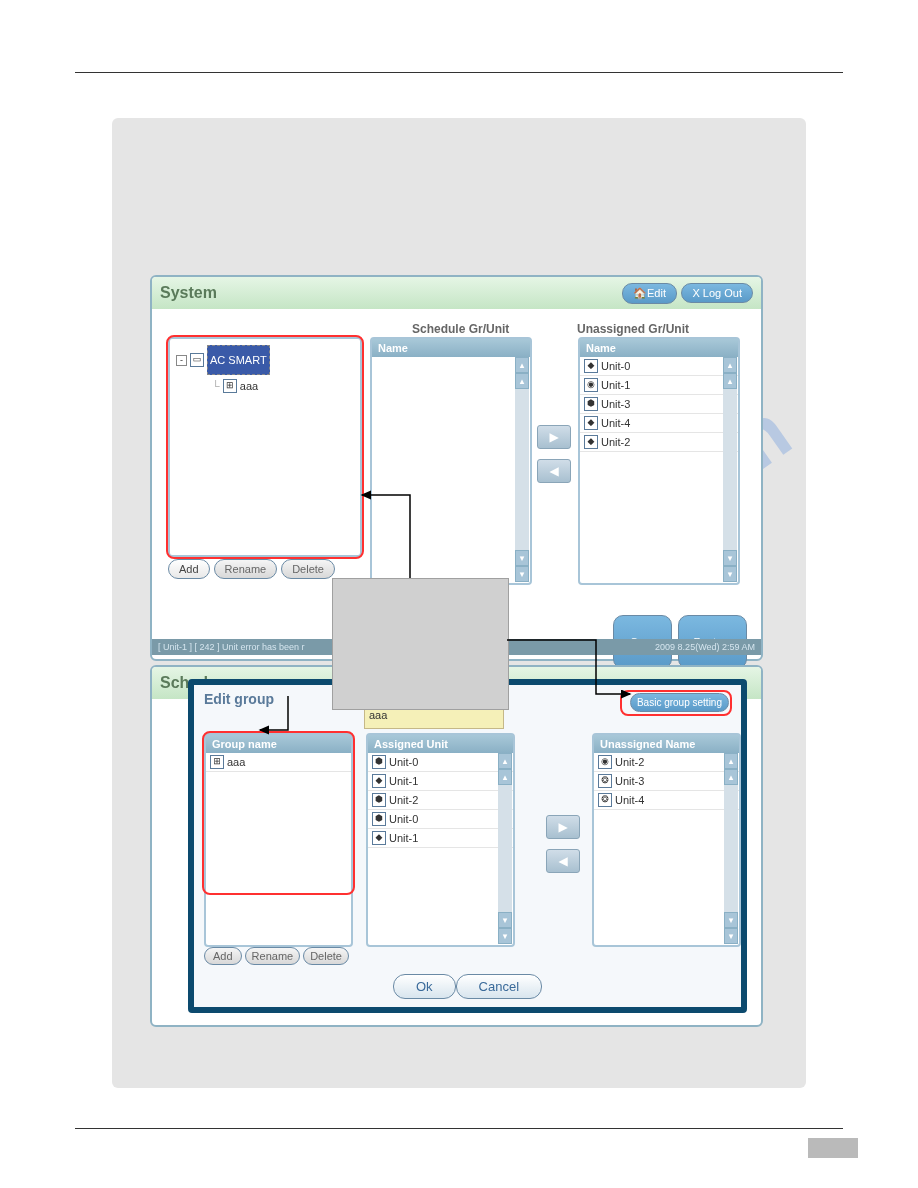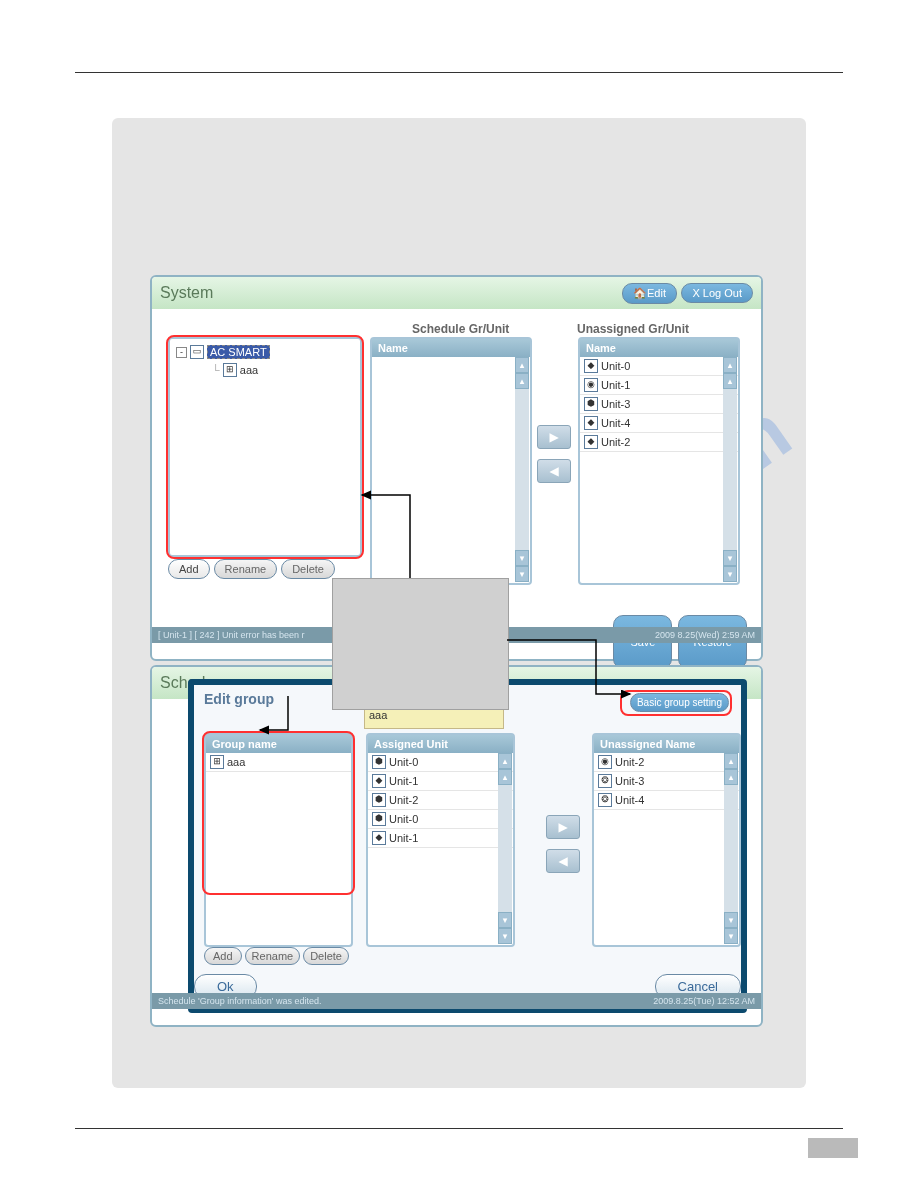--- a/index.html
+++ b/index.html
@@ -1,36 +1,36 @@
 <!DOCTYPE html>
 <html><head>
 <meta charset="utf-8">
 <style>
 body{margin:0;font-family:Arial,sans-serif;background:#fff;color:#333}
 .page{width:918px;height:1188px;position:relative;margin:0 auto}
 .hr{border-top:1.5px solid #333;position:absolute;left:75px;right:75px}
 .gray-box{position:absolute;background:#e5e5e5;border-radius:6px}
 .win{position:absolute;background:#fff;border:2px solid #8fb3c4;border-radius:6px}
 .titlebar{background:linear-gradient(to bottom,#e5f5e5,#c5e5c5);height:32px;border-radius:4px 4px 0 0;display:flex;align-items:center;padding:0 8px;justify-content:space-between}
-.title{font-weight:normal;color:#5a7a5a;font-size:16px}
+.title{font-weight:bold;color:#5a7a5a;font-size:16px}
 .btn{display:inline-flex;align-items:center;justify-content:center;border-radius:10px;font-size:11px;padding:3px 10px;cursor:pointer;border:1px solid #6a8aa5}
 .btn-blue{background:linear-gradient(to bottom,#7bb8e0,#5a9ac8);color:#fff}
 .btn-gray{background:linear-gradient(to bottom,#f5f5f5,#d8d8d8);color:#666}
 .panel{position:absolute;border:2px solid #a8c5d8;border-radius:4px;background:#fff}
 .panel-hdr{background:linear-gradient(to bottom,#a8c8d8,#8ab0c5);color:#fff;font-size:11px;font-weight:bold;padding:3px 6px}
 .lbl{font-size:12px;color:#666;font-weight:bold}
 .redbox{position:absolute;border:2px solid #ff3030;border-radius:8px;pointer-events:none}
 .row{font-size:11px;padding:2px 4px;border-bottom:1px solid #e5e5e5;display:flex;align-items:center;gap:3px}
 .scroll{position:absolute;right:1px;top:18px;bottom:1px;width:14px;background:#d5e0e8;display:flex;flex-direction:column;justify-content:space-between}
 .sbtn{height:14px;background:#a8c5d8;border:1px solid #8ab0c5;display:flex;align-items:center;justify-content:center;color:#fff;font-size:9px}
 .arrow-btn{width:32px;height:22px;background:linear-gradient(to bottom,#d0dde8,#a8c0d0);border:1px solid #8aa5b8;border-radius:3px;display:flex;align-items:center;justify-content:center;color:#fff;font-size:12px}
-.statusbar{position:absolute;bottom:16px;left:0;right:0;height:16px;background:#7a9aa8;color:#d5e5ee;font-size:9px;padding:0 6px;display:flex;align-items:center;justify-content:space-between}
+.statusbar{position:absolute;bottom:4px;left:0;right:0;height:16px;background:#7a9aa8;color:#d5e5ee;font-size:9px;padding:0 6px;display:flex;align-items:center;justify-content:space-between}
 .icon{display:inline-block;width:12px;height:12px;background:#fff;border:1px solid #5a7a9a;font-size:9px;text-align:center;line-height:10px}
 .tree-item{font-size:11px;padding:2px;display:flex;align-items:center;gap:3px}
-.sel{background:#3a5aa8;color:#fff;padding:0 2px}
+.sel{background:#3a5aa8;color:#fff;padding:8px 2px}
 .dotted{border:1px dashed #888}
 .pillbtn{border-radius:12px;padding:4px 22px;font-size:13px;border:1.5px solid #6a8aa5}
 .callout{position:absolute;background:#d0d0d0;border:1.5px solid #a0a0a0}
 svg.connector{position:absolute;pointer-events:none}
 .watermark{position:absolute;font-size:80px;color:rgba(100,150,220,0.35);font-weight:bold;transform:rotate(-35deg);pointer-events:none;font-family:Arial}
 </style>
 </head>
 <body>
 
 <div class="page">
@@ -212,30 +212,26 @@
           </div>
       <div class="scroll">
             <div class="sbtn">▴</div>
             <div class="sbtn">▴</div>
             <div style="flex:1"></div>
             <div class="sbtn">▾</div>
             <div class="sbtn">▾</div>
           </div>
     </div>
 
-    <div style="position:absolute;left:0;right:0;bottom:8px;display:flex;justify-content:space-between;">
+    <div style="position:absolute;left:0;right:0;bottom:8px;display:flex;justify-content:center;">
       <span class="btn btn-gray pillbtn" style="background:linear-gradient(to bottom,#fff,#d8e5ee);color:#3a6a9a">Ok</span>
       <span class="btn btn-gray pillbtn" style="background:linear-gradient(to bottom,#fff,#d8e5ee);color:#3a6a9a">Cancel</span>
     </div>
   </div>
 
-  <div class="statusbar">
-    <span>Schedule    'Group information' was edited.</span>
-        <span>2009.8.25(Tue)   12:52 AM</span>
-  </div>
 </div>
 
 <div class="callout" style="left:332px;top:578px;width:175px;height:130px"></div>
 
 <svg class="connector" style="left:0;top:0" width="918" height="1188">
   <defs>
         <marker id="ah" markerWidth="8" markerHeight="8" refX="6" refY="3" orient="auto">
           <path d="M0,0 L7,3 L0,6 Z" fill="#000"></path>
         </marker>
       </defs>

